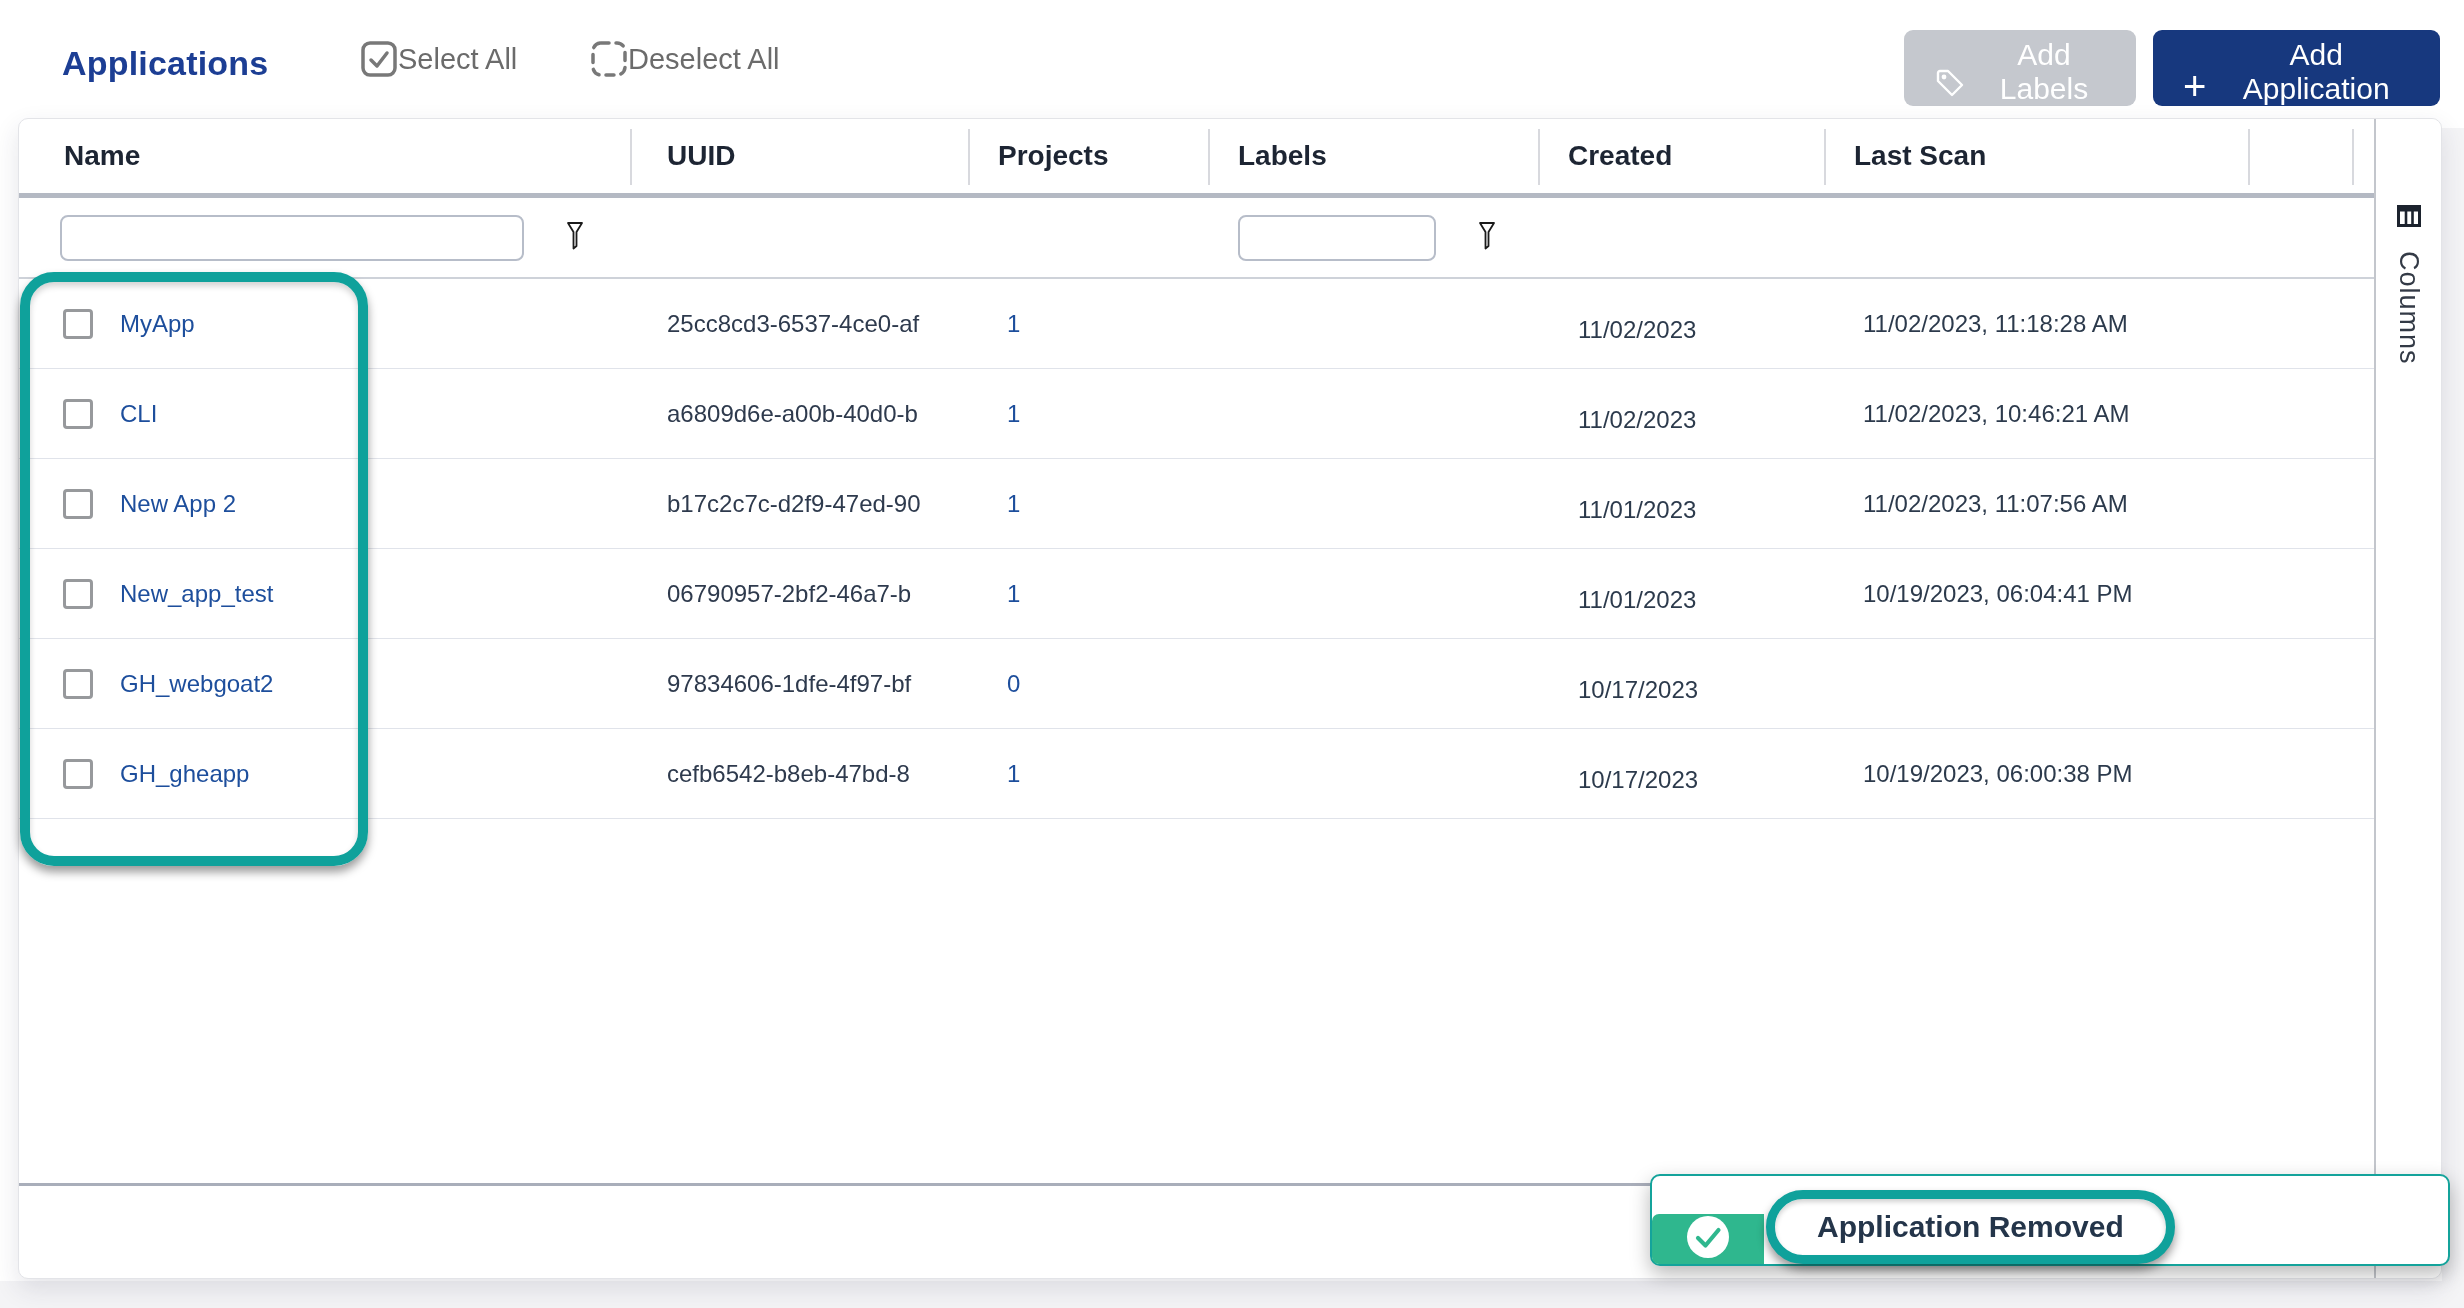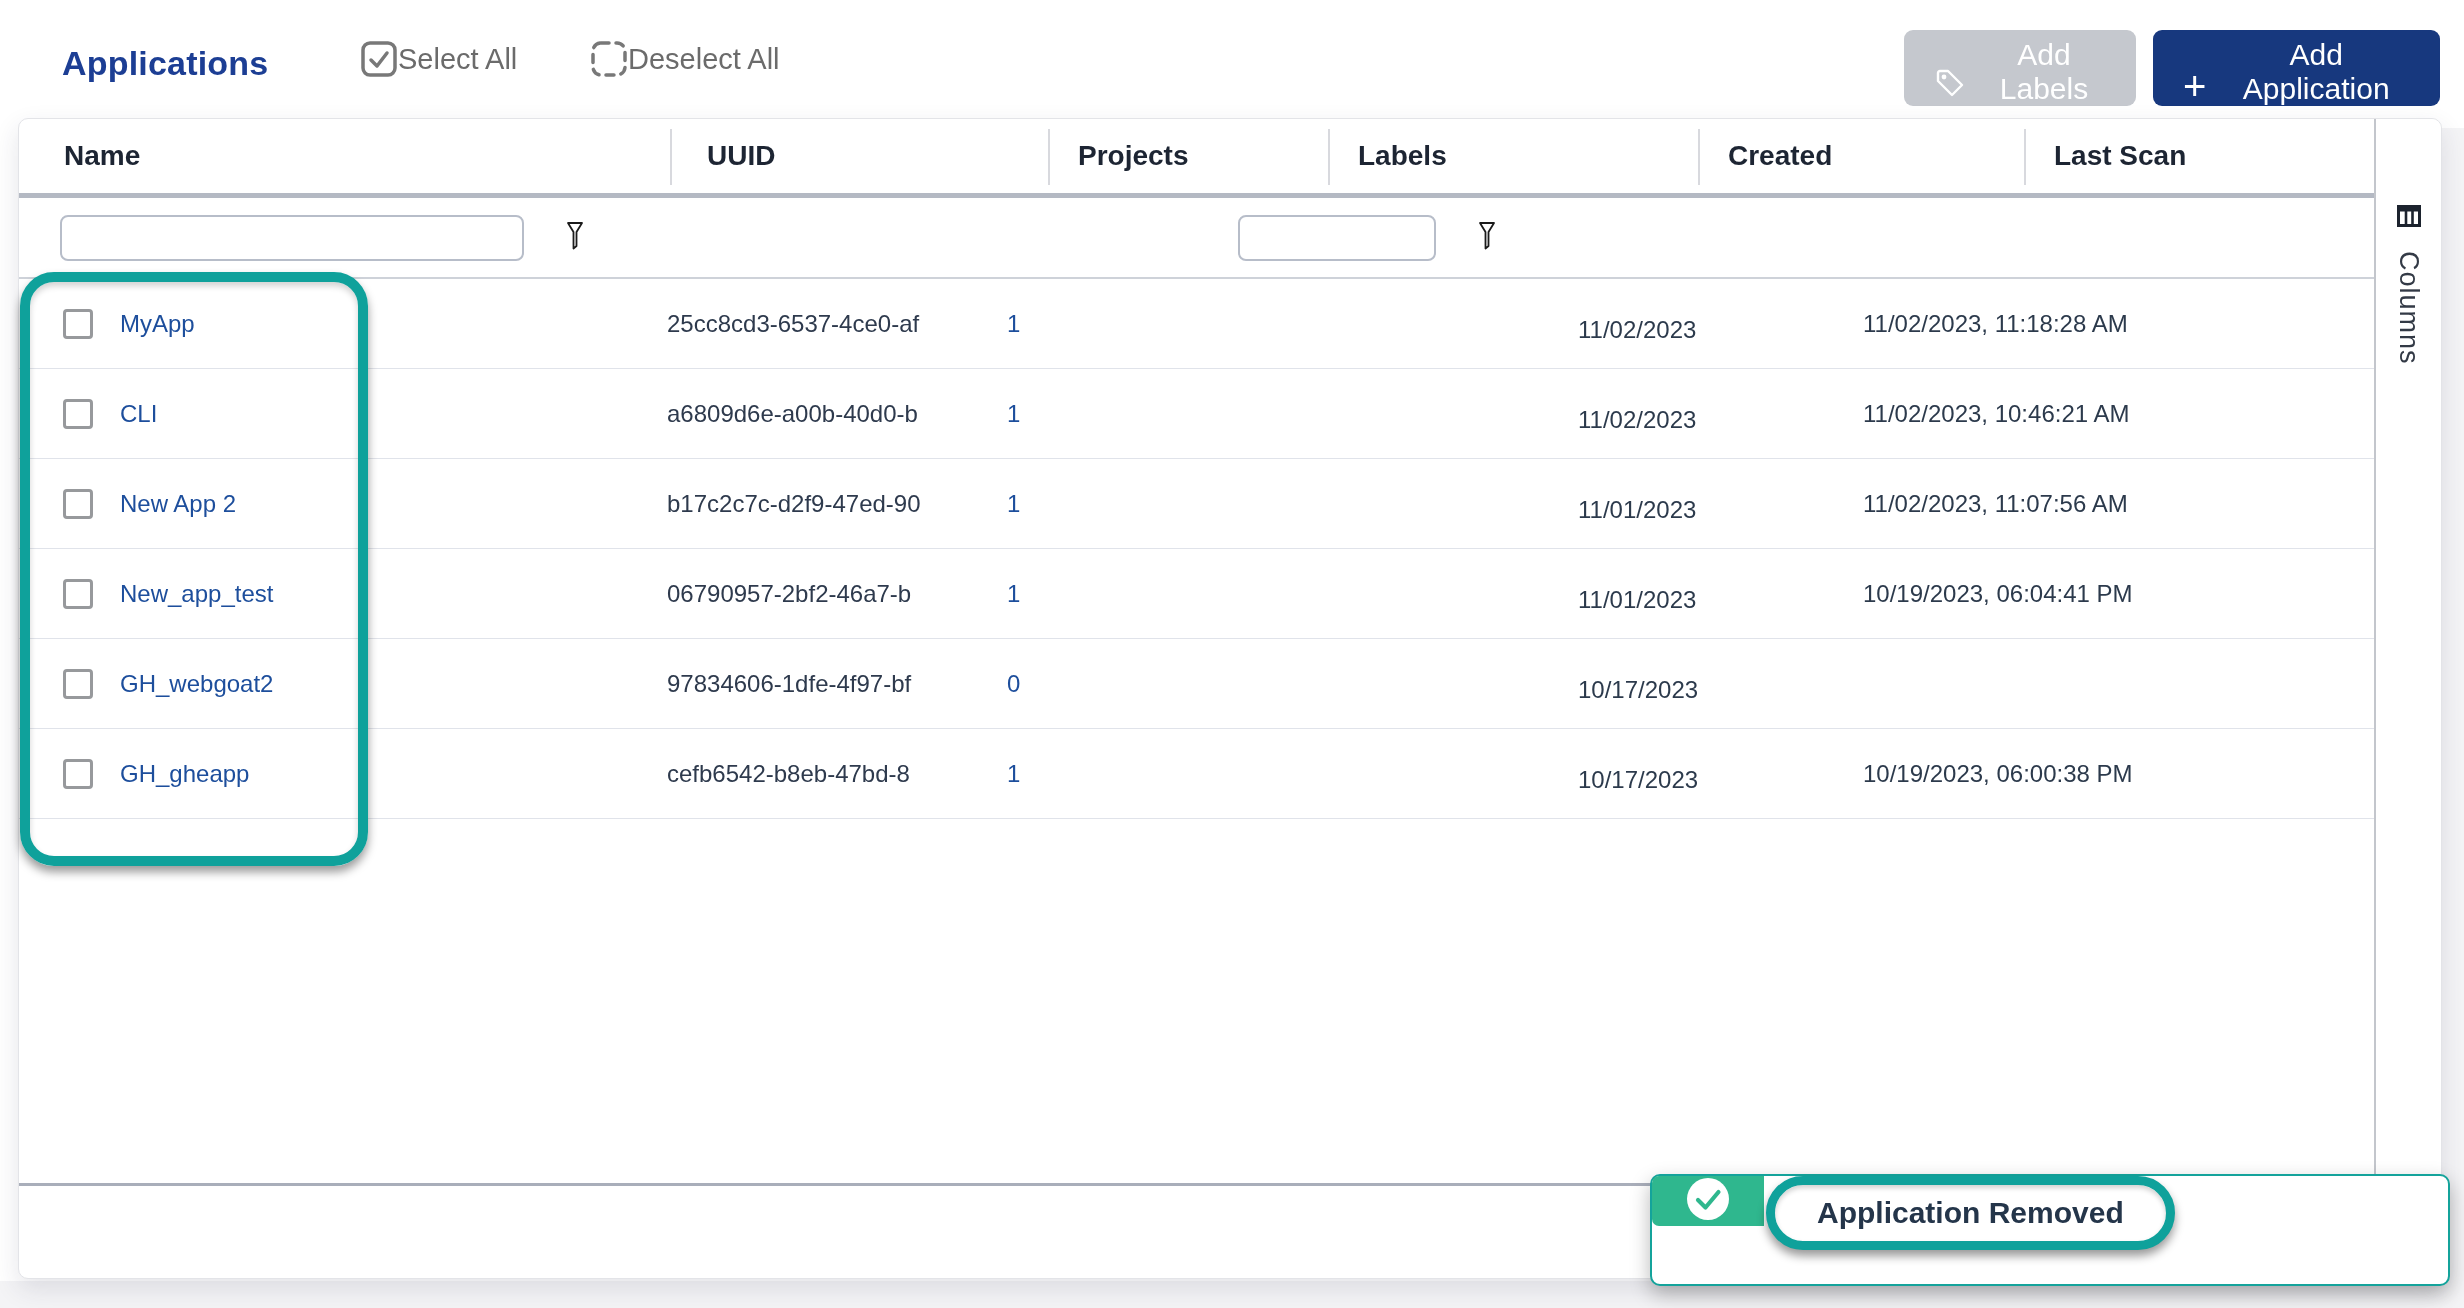--- a/index.html
+++ b/index.html
@@ -38,21 +38,21 @@
 
   
   .card{
     position:absolute;left:18px;top:118px;width:2422px;height:1159px;
     background:#fff;border:1px solid #e3e4e8;border-radius:10px;
     box-shadow:0 10px 26px rgba(40,45,70,.12);
   }
   .table-zone{position:absolute;left:0;top:0;right:65px;bottom:0;}
   .grid{display:grid;grid-template-columns:611px 338px 240px 330px 286px 424px 1fr;}
 
-  .thead{height:74px;gap:40px;}
+  .thead{height:74px;}
   .th{
     position:relative;display:flex;align-items:center;
     font-size:28px;font-weight:700;color:#1d2533;padding-left:30px;box-sizing:border-box;
   }
   .th.c-name{padding-left:45px;}
   .th.c-uuid{padding-left:37px;}
   .th:not(.c-name)::before{
     content:"";position:absolute;left:0;top:10px;bottom:8px;width:2px;background:#d8d9de;
   }
   .tick-end{position:absolute;right:22px;top:10px;bottom:8px;width:2px;background:#d8d9de;}
@@ -101,24 +101,24 @@
   
   .annot-rect{
     position:absolute;left:20px;top:272px;width:328px;height:574px;
     border:10px solid #0fa19b;border-radius:34px;
     box-shadow:0 6px 10px rgba(0,0,0,.40), inset 0 4px 6px rgba(0,0,0,.18);
     pointer-events:none;z-index:30;
   }
 
   
   .toast{
-    position:absolute;left:1650px;top:1174px;width:800px;height:112px;z-index:20;
+    position:absolute;left:1650px;top:1174px;width:800px;height:92px;z-index:20;
     background:#fff;border:2px solid #14a39b;border-radius:10px;
     box-shadow:0 8px 20px rgba(0,0,0,.28);
-    display:flex;align-items:flex-start;overflow:visible;box-sizing:border-box;
+    display:flex;align-items:flex-end;overflow:visible;box-sizing:border-box;
   }
   .toast-green{
     flex:none;width:112px;background:#2fb78e;border-radius:7px 0 0 7px;
     display:flex;align-items:center;justify-content:center;
   }
   .toast-body{flex:1;display:flex;align-items:center;}
   .annot-pill{
     display:inline-flex;align-items:center;justify-content:center;
     height:56px;padding:0 42px;margin-left:2px;
     border:9px solid #0fa19b;border-radius:44px;

